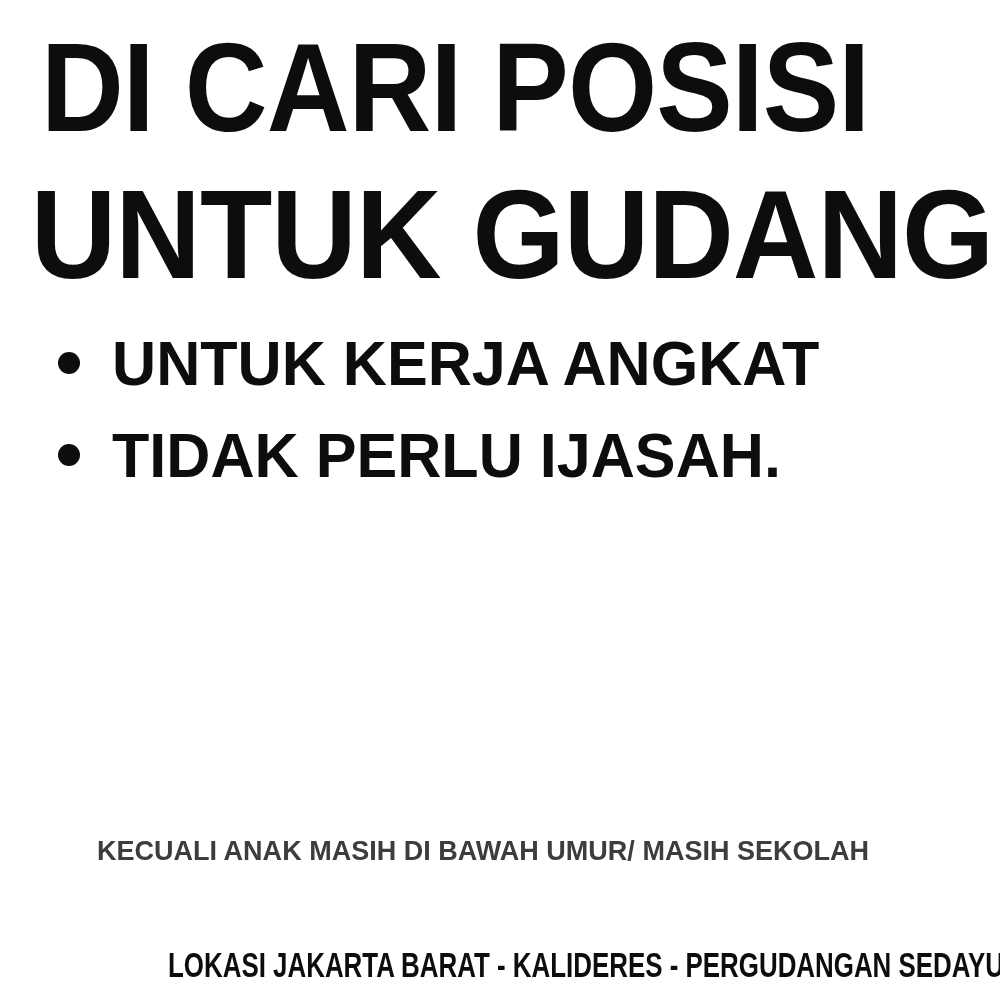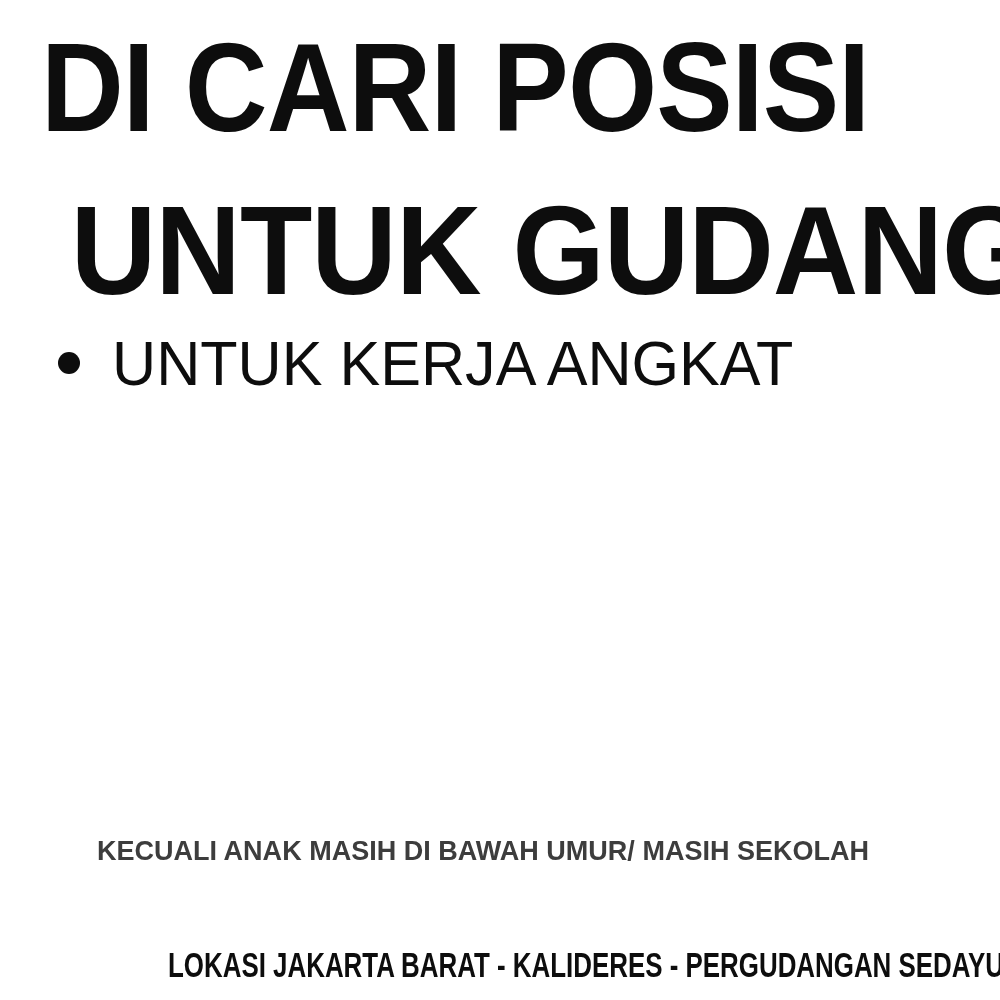--- a/index.html
+++ b/index.html
@@ -30,37 +30,37 @@
     line-height: 126px;
     letter-spacing: -1px;
     color: #0d0d0d;
   }
   .headline .squeeze {
     display: inline-block;
     transform-origin: 50% 50%;
   }
   #headline1 { top: 25px; }
   #headline1 .squeeze { transform: scaleX(0.91); }
-  #headline2 { top: 188px; padding-left: 40px; }
+  #headline2 { top: 172px; }
   #headline2 .squeeze { transform: scaleX(0.94); }
 
   .bullet-list {
     position: absolute;
     top: 320px;
     left: 0;
     width: 1000px;
   }
   .b-item { margin-top: 6px; }
   .b-item:first-child { margin-top: 0; }
   .b-line {
     position: relative;
     padding-left: 112px;
     line-height: 86px;
     font-size: 63px;
-    font-weight: 400;
+    font-weight: 700;
     white-space: nowrap;
     color: #0d0d0d;
   }
   .b-dot {
     position: absolute;
     left: 58px;
     top: 32px;
     width: 22px;
     height: 22px;
     border-radius: 50%;
@@ -116,20 +116,23 @@
   <div class="headline" id="headline2">
     <span class="squeeze">UNTUK GUDANG</span>
   </div>
 
   <div class="bullet-list">
       <div class="b-item">
         <div class="b-line"><span class="b-dot"></span><span class="b-txt">UNTUK KERJA ANGKAT</span></div>
       </div>
       <div class="b-item">
       </div>
+      <div class="b-item">
+        <div class="b-line"><span class="b-dot"></span><span class="b-txt">TIDAK PERLU IJASAH.</span></div>
+      </div>
     </div>
 
   <div class="note">KECUALI ANAK MASIH DI BAWAH UMUR/ MASIH SEKOLAH</div>
 
   <div class="footer">
     <span class="squeeze">LOKASI JAKARTA BARAT - KALIDERES - PERGUDANGAN SEDAYU BIZPARK</span>
   </div>
 
 </div>
 

